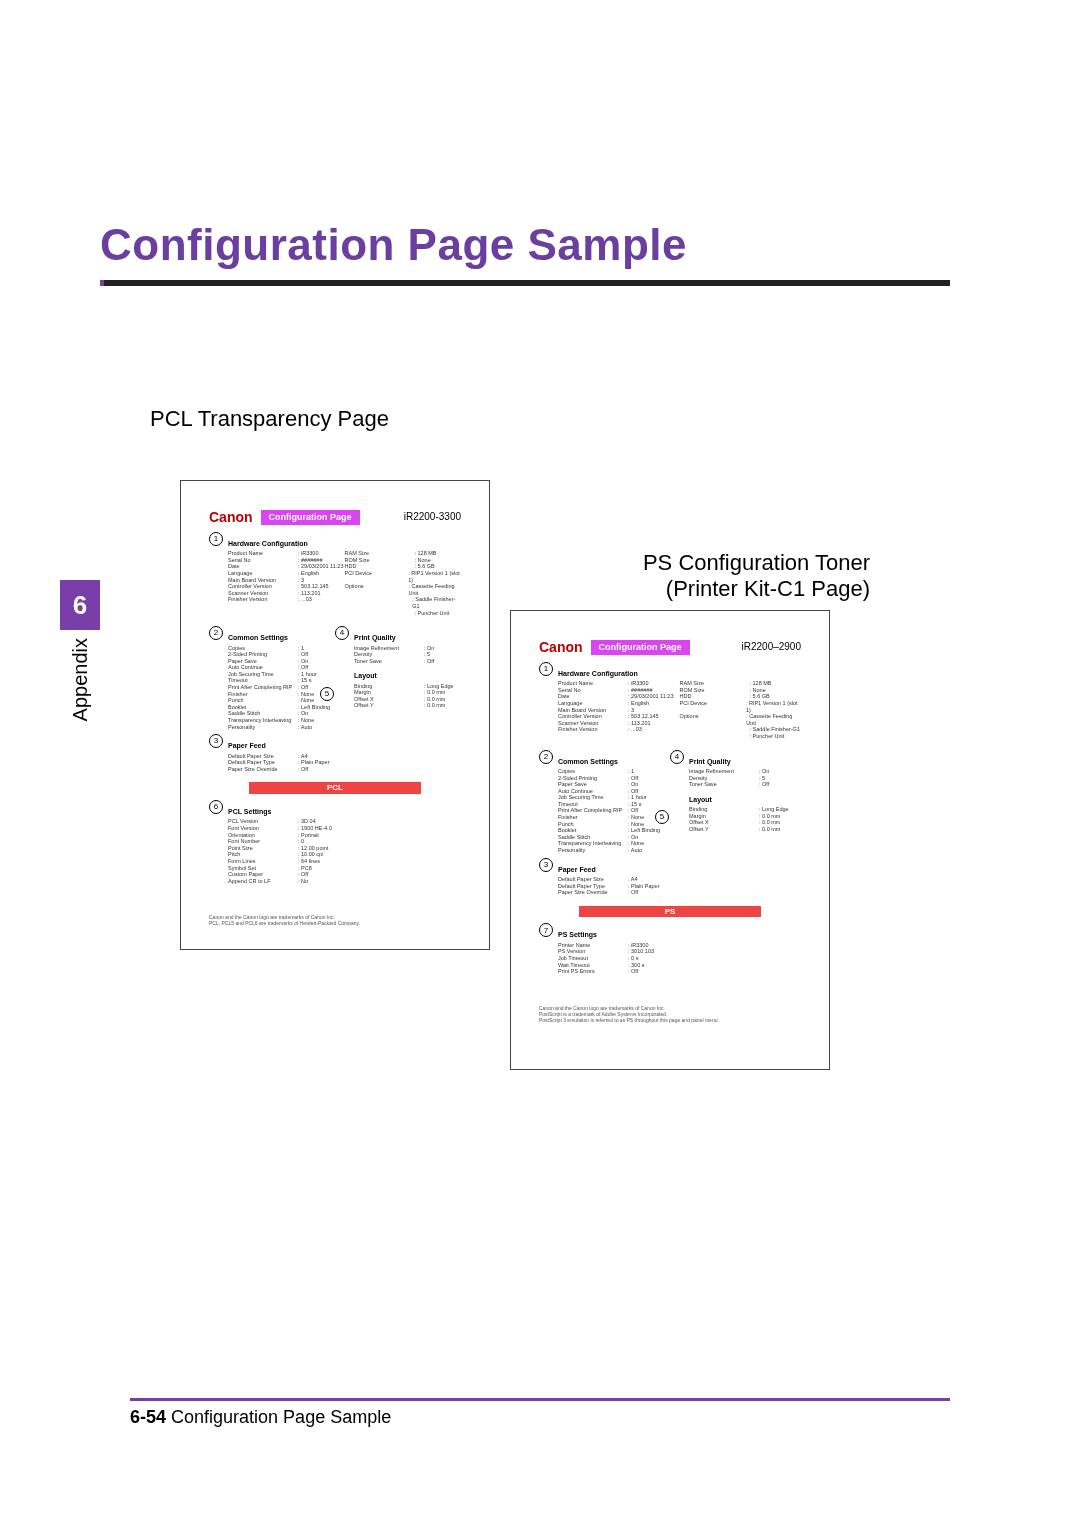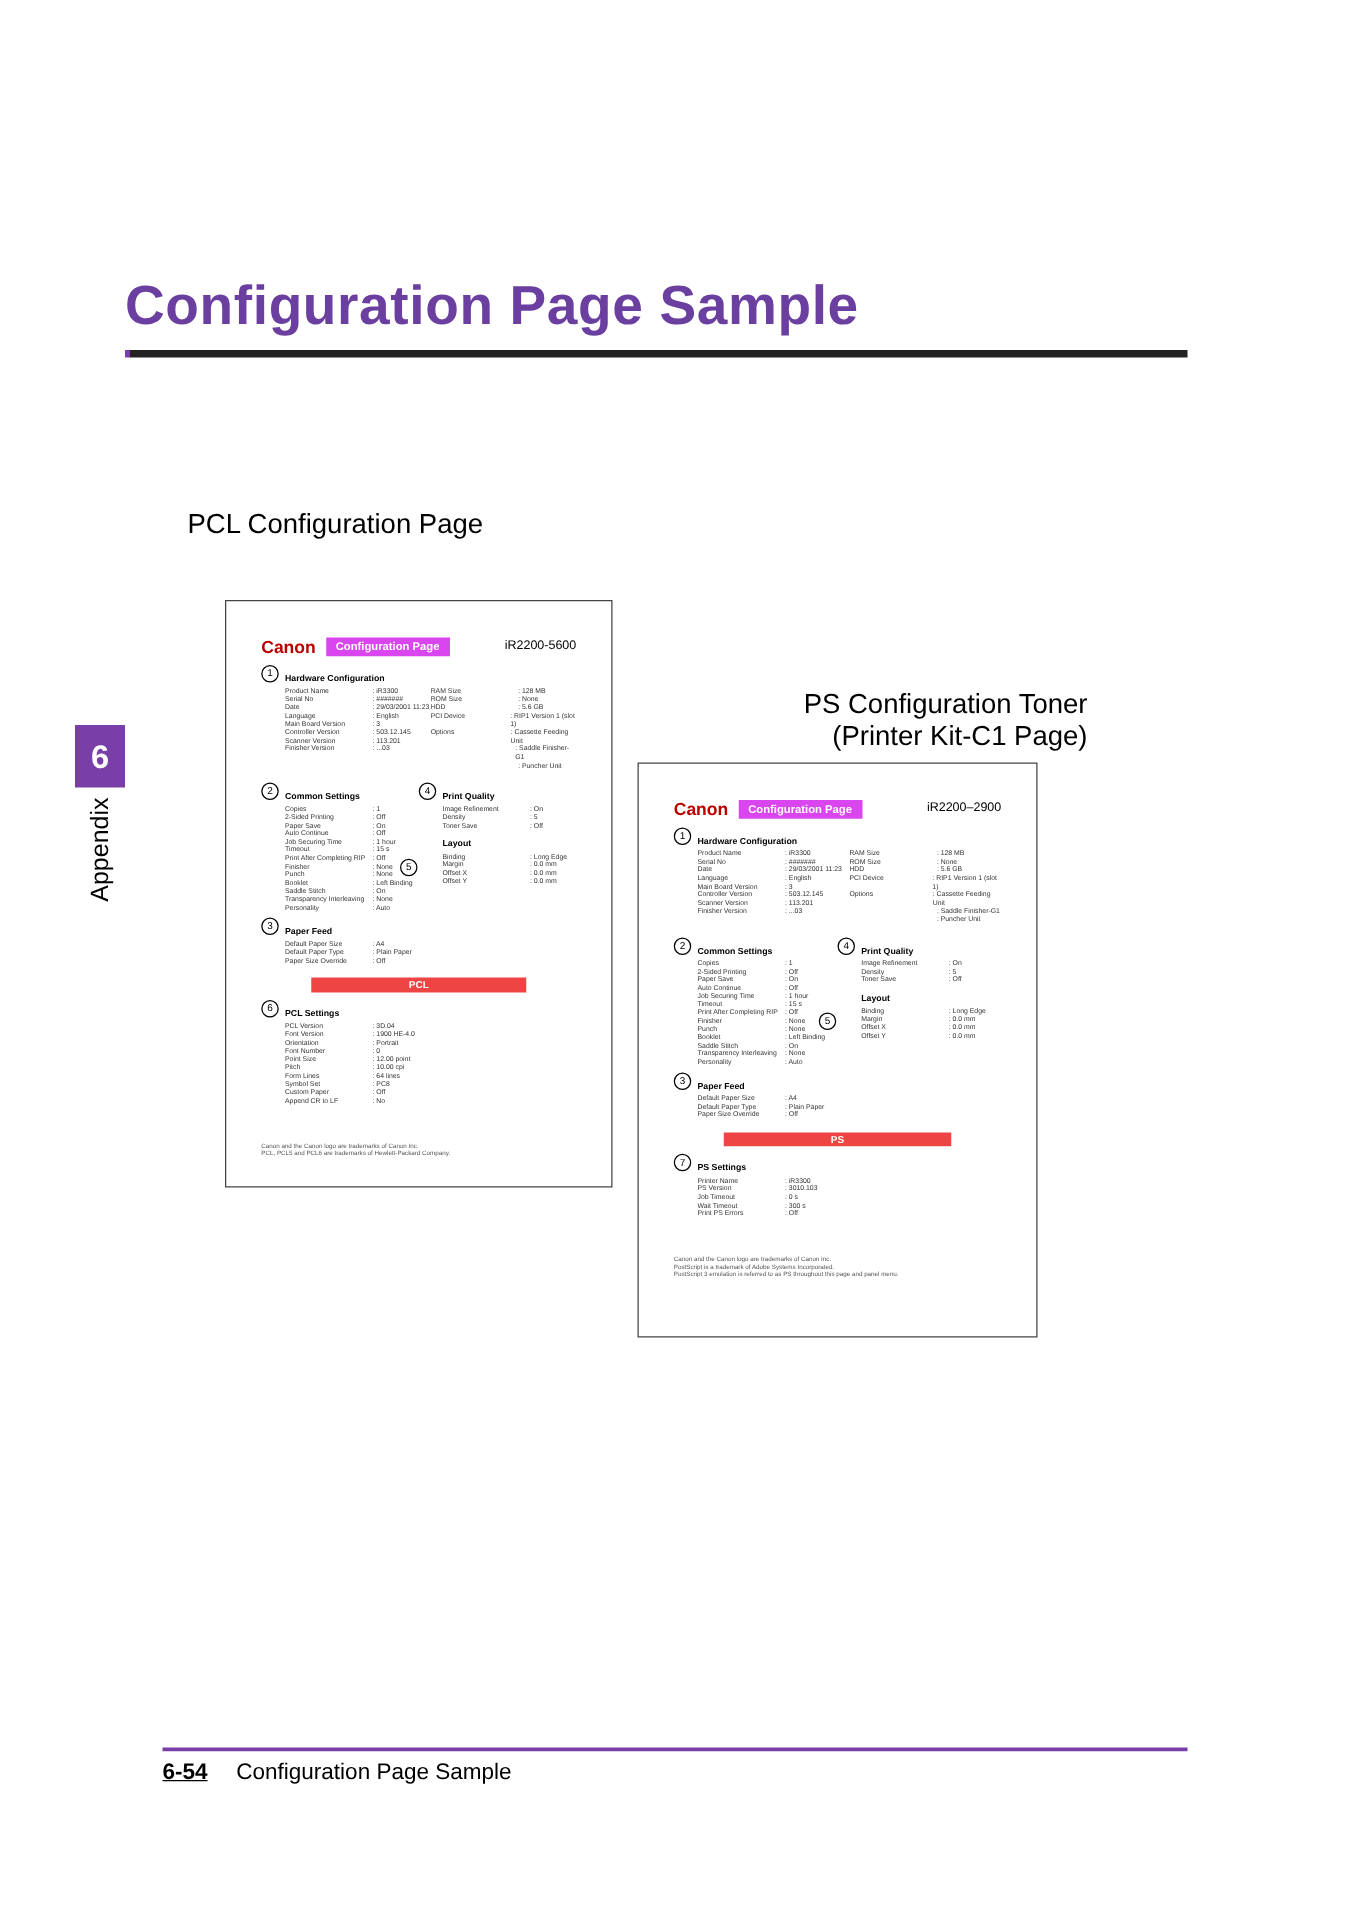--- a/index.html
+++ b/index.html
@@ -162,44 +162,44 @@
     right:130px;
   }
   .footer hr{
     border:none;
     border-top:3px solid #7a3ea8;
     margin-bottom:6px;
   }
   .footer .line{
     font-size:18px;
   }
-  .footer .pnum { font-weight:bold; margin-right:18px;text-decoration:underline;}
+  .footer .pnum { font-weight:bold; }
 
   .with-circ { display:flex; align-items:flex-start; gap:2px; }
   .with-circ > div { flex:1; }
 </style>
 </head>
 <body>
 
 <div class="page">
   <div class="title">Configuration Page Sample</div>
   <div class="title-rule"></div>
 
-  <div class="subheading">PCL Configuration Page</div>
+  <div class="subheading">PCL Transparency Page</div>
 
   <div class="side-tab">
     <div class="num">6</div>
     <div class="label">Appendix</div>
   </div>
 
   <div class="snapshot snap1">
     <div class="snap-header">
       <span class="canon-logo">Canon</span>
       <span class="conf-pill">Configuration Page</span>
-      <span class="model">iR2200-5600</span>
+      <span class="model">iR2200-3300</span>
     </div>
 
     <div class="with-circ">
       <span class="circ">1</span>
       <div>
         <div class="section-title">Hardware Configuration</div>
         <div class="row">
           <div class="col" id="pcl_hw_left">
               <div class="kv">
                 <span class="k">Product Name</span>

